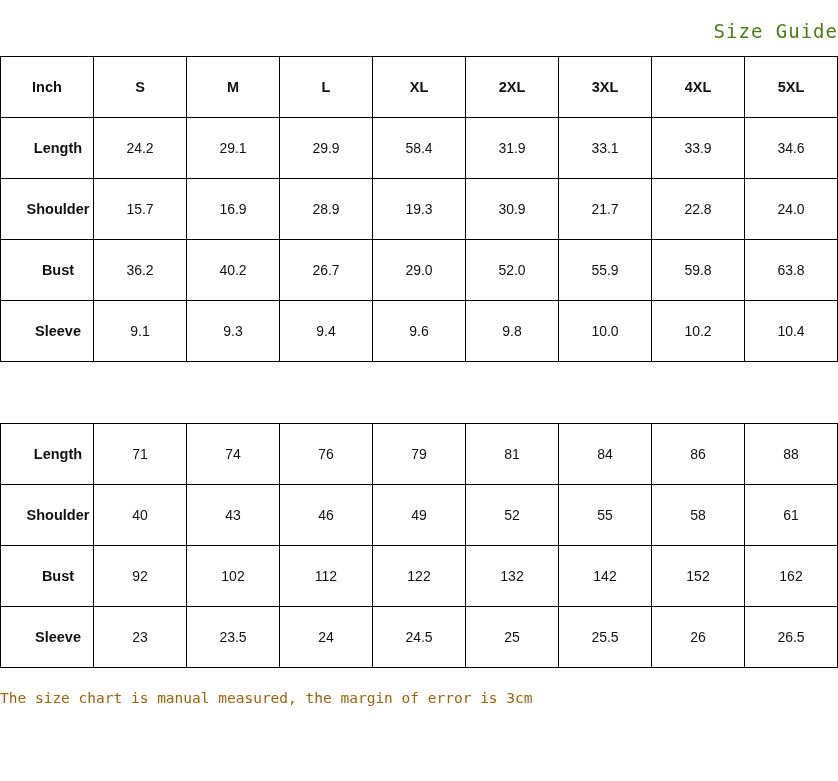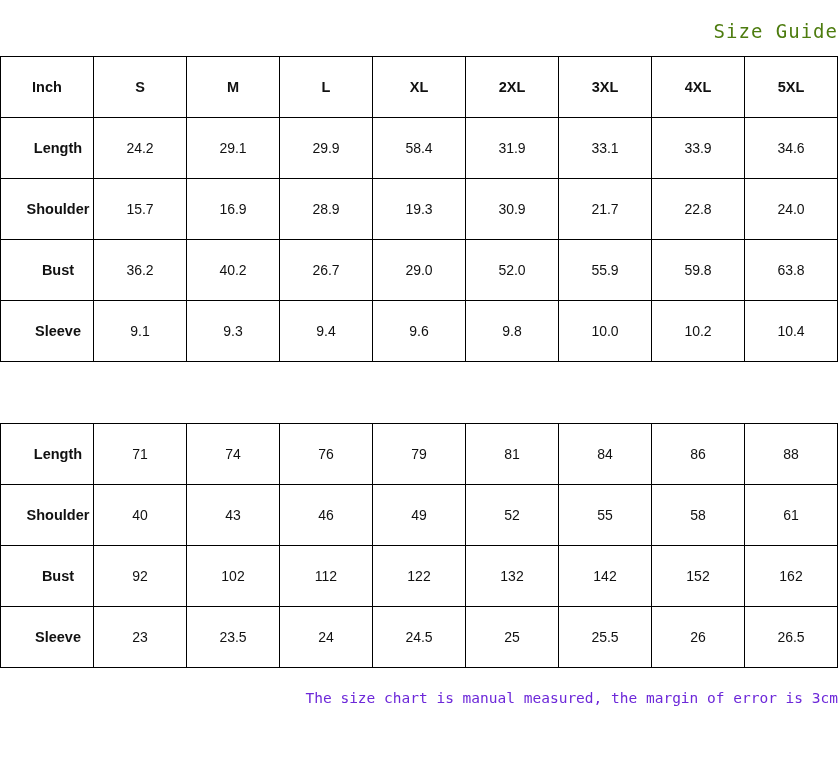--- a/index.html
+++ b/index.html
@@ -54,24 +54,24 @@
     font-size: 14.5px;
     padding-left: 22px;
   }
   .spacer {
     width: 838px;
     height: 61px;
     background: #ffffff;
     border-left: 1px solid #ffffff;
   }
   .footnote {
-    text-align: right;
+    text-align: left;
     font-family: "DejaVu Sans Mono", monospace;
     font-size: 14.5px;
-    color: #6d28d9;
+    color: #a16207;
     padding-top: 22px;
   }
   .col-first { width: 93px; }
   .col-rest { width: 93px; }
 </style>
 </head>
 <body>
 
 <div class="page">
 

